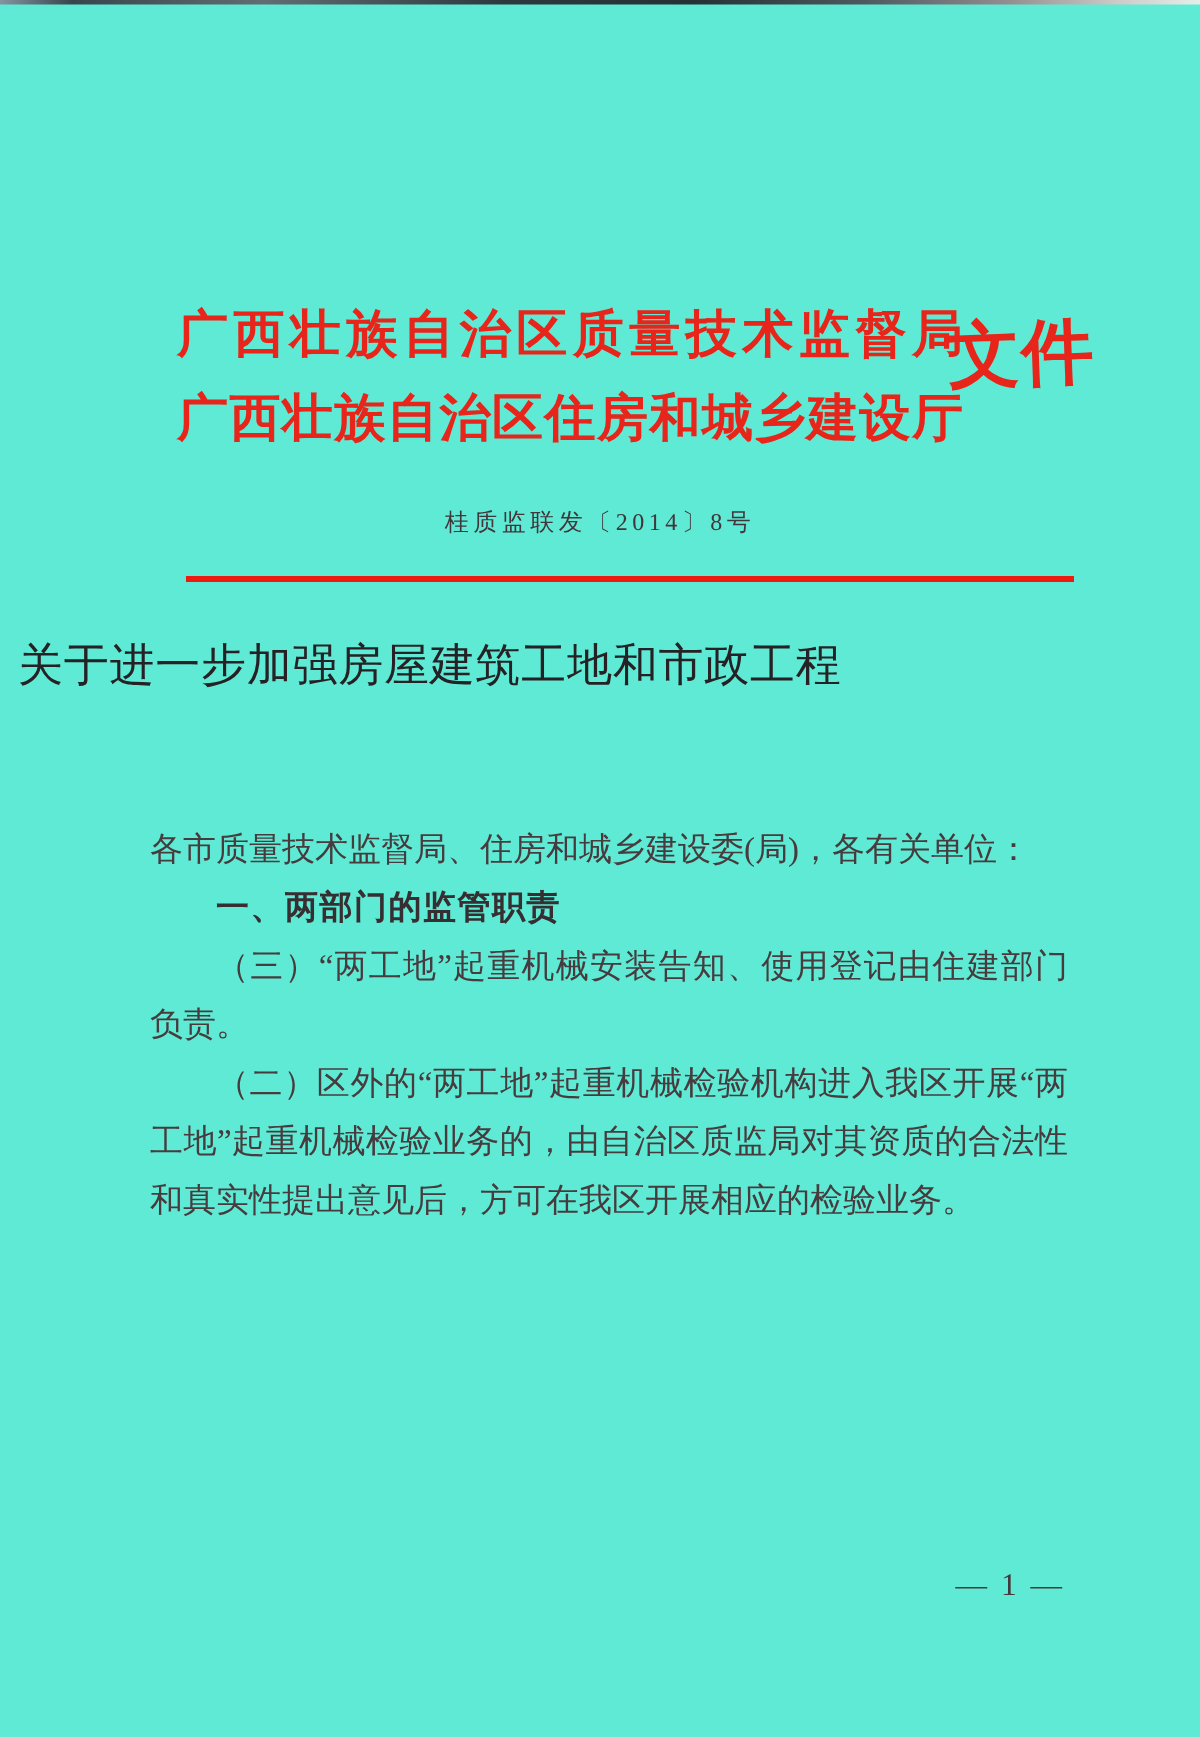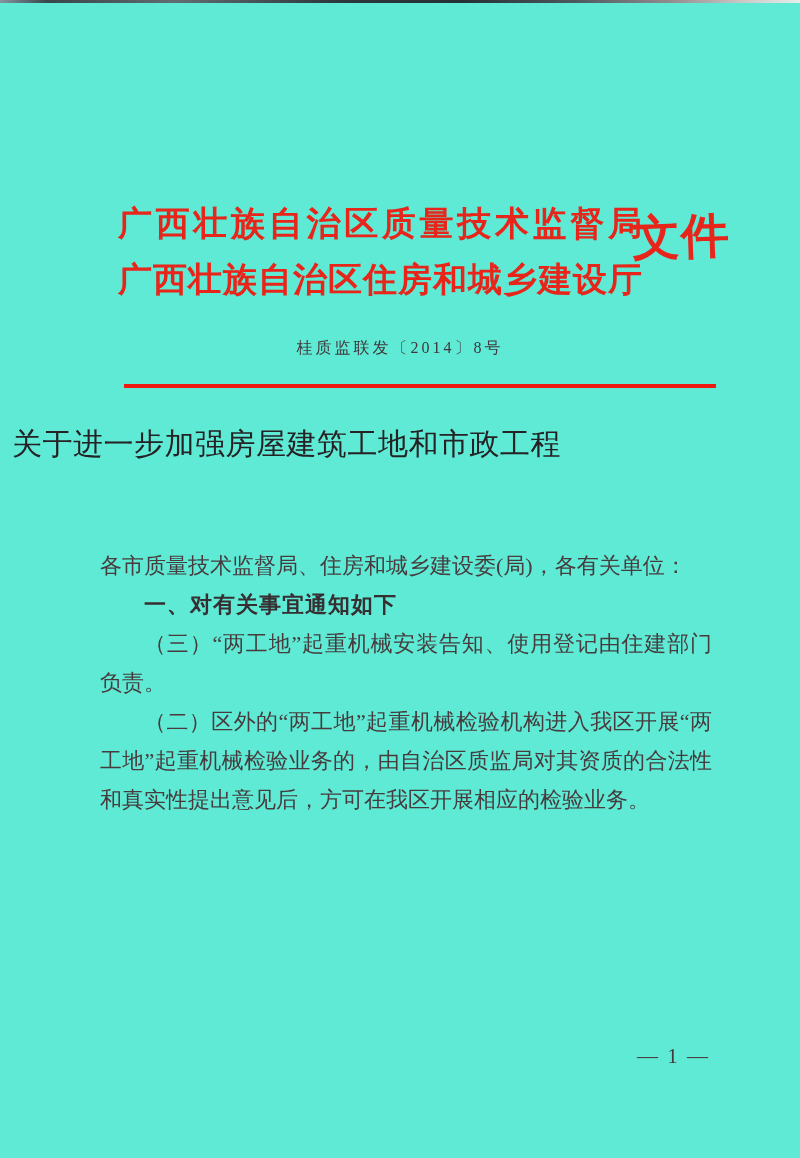--- a/index.html
+++ b/index.html
@@ -121,20 +121,20 @@
   <div class="doc-number">桂质监联发〔2014〕8号</div>
 
   <div class="red-rule"></div>
 
   <div class="doc-title">
     <div>关于进一步加强房屋建筑工地和市政工程</div>
   </div>
 
   <div class="body-block">
     <p>各市质量技术监督局、住房和城乡建设委(局)，各有关单位：</p>
-    <p class="section-heading">一、对有关事宜通知如下</p>
+    <p class="section-heading">一、两部门的监管职责</p>
     <p class="indent">（三）“两工地”起重机械安装告知、使用登记由住建部门负责。</p>
     <p class="indent">（二）区外的“两工地”起重机械检验机构进入我区开展“两工地”起重机械检验业务的，由自治区质监局对其资质的合法性和真实性提出意见后，方可在我区开展相应的检验业务。</p>
   </div>
 
   <div class="page-num">— 1 —</div>
 
 </div>
 
 </body></html>

